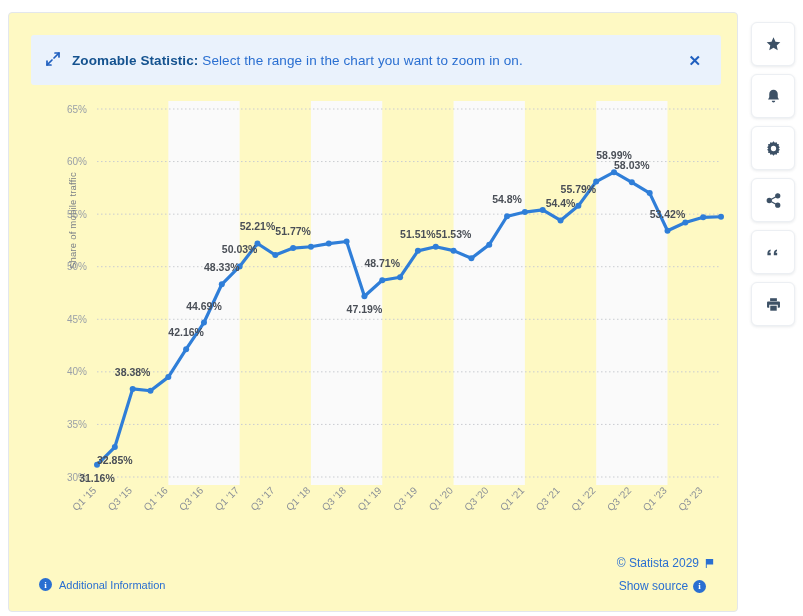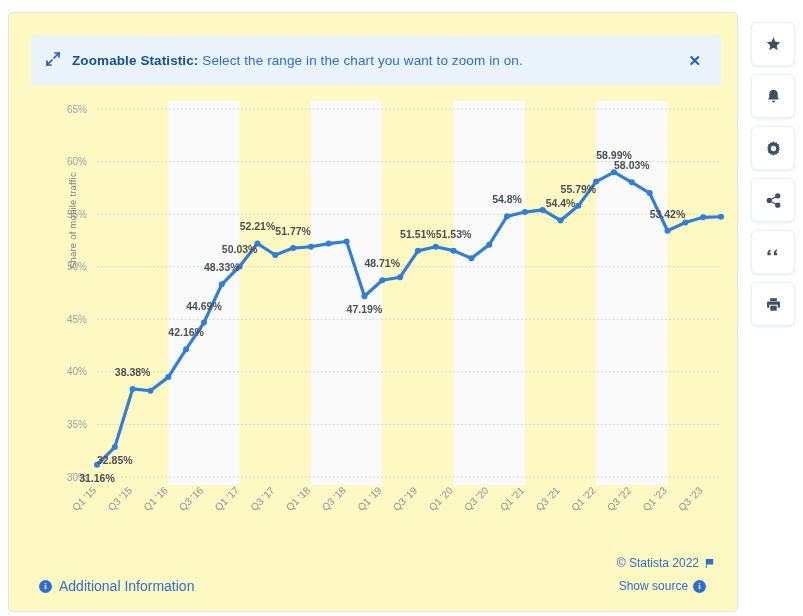--- a/index.html
+++ b/index.html
@@ -113,21 +113,21 @@
     color: #fff;
     font-size: 9px;
     font-weight: bold;
     display: flex;
     align-items: center;
     justify-content: center;
     margin-right: 7px;
     font-family: "Liberation Serif", serif;
   }
   .footer-left span.txt {
-    font-size: 14px;
+    font-size: 11px;
     color: #2a6fd1;
   }
   .footer-right {
     position: absolute;
     right: 22px; top: 543px;
     text-align: right;
   }
   .copyright {
     font-size: 12px;
     color: #2a6fd1;
@@ -290,21 +290,21 @@
         </svg>
     </div>
 
     <div class="footer-left">
       <span class="info-dot">i</span>
       <span class="txt">Additional Information</span>
     </div>
 
     <div class="footer-right">
       <div class="copyright">
-        <span>© Statista 2022</span>
+        <span>© Statista 2029</span>
         <span class="flag-icon">
           <svg viewBox="0 0 12 12" width="11" height="11" fill="currentColor">
             <path d="M2 1 L2 11 L3 11 L3 7 L10 7 L10 1 Z"></path>
           </svg>
         </span>
       </div>
       <div class="show-source">
         <span>Show source</span>
         <span class="info-dot">i</span>
       </div>

